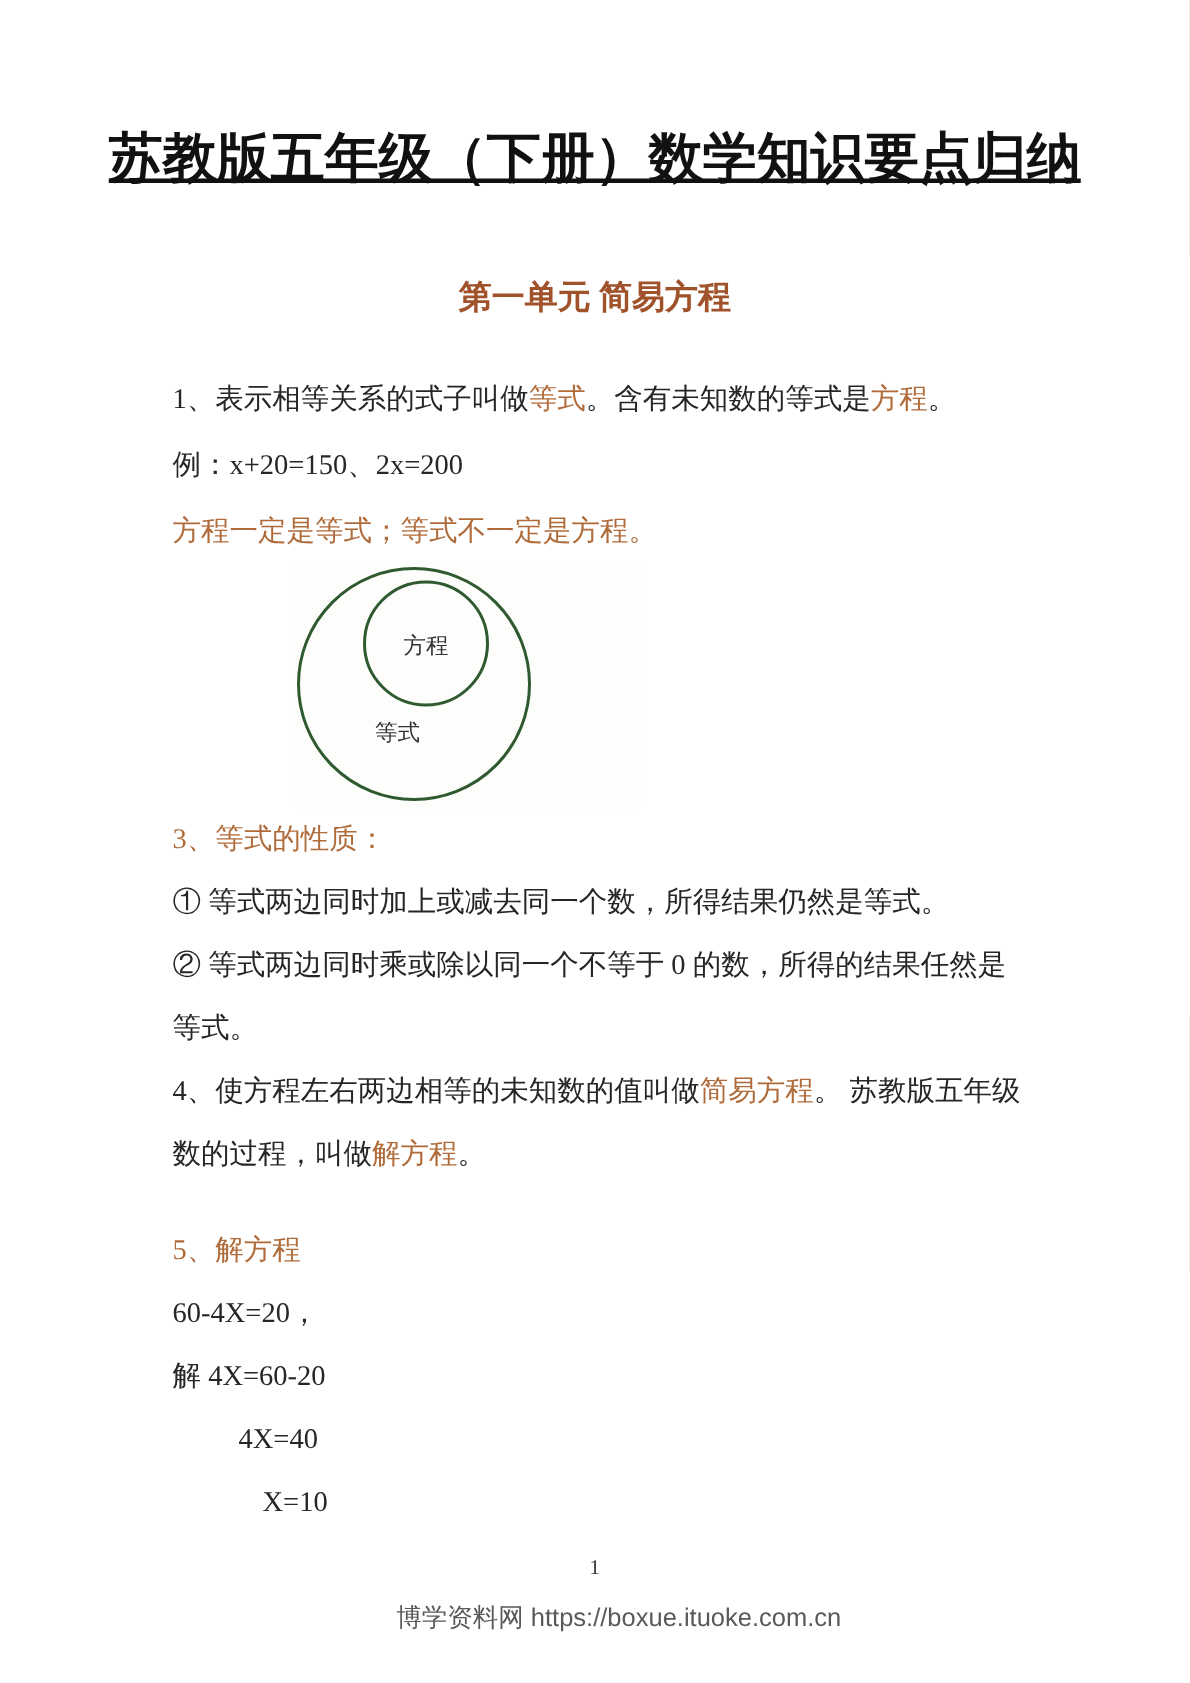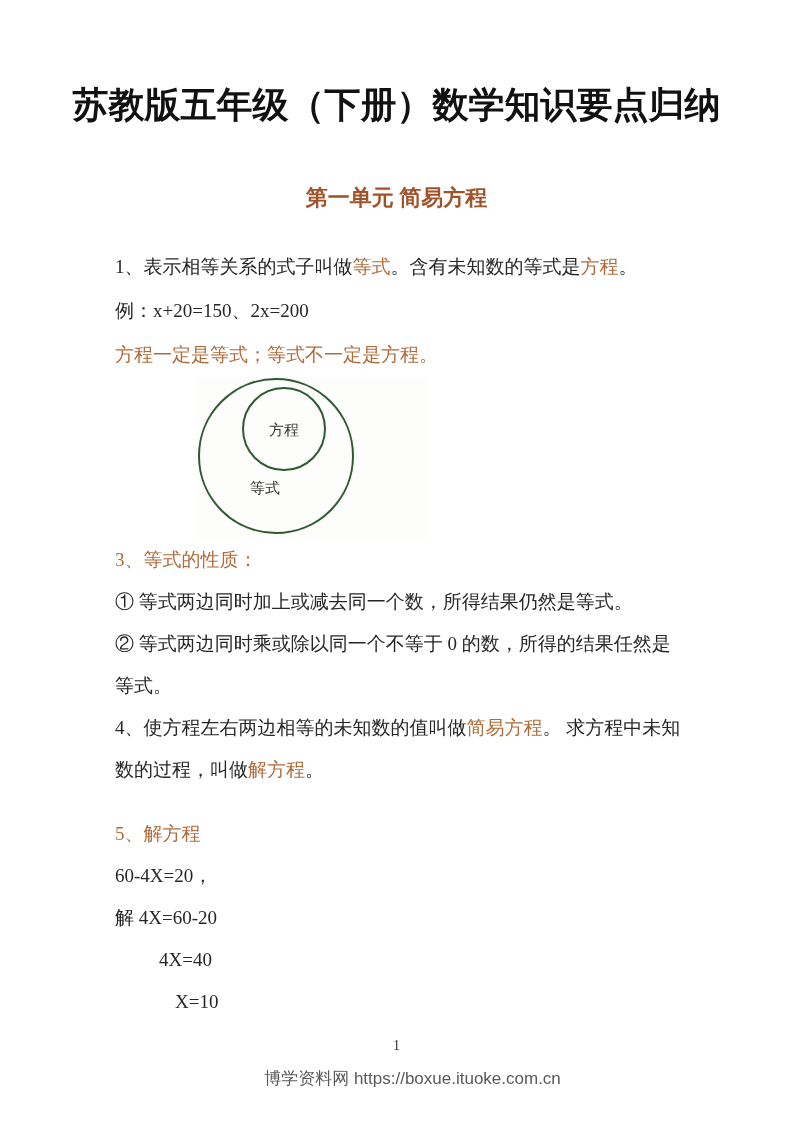--- a/index.html
+++ b/index.html
@@ -15,20 +15,21 @@
   }
   .doc-title {
     margin: 0;
     padding-top: 82px;
     text-align: center;
     font-size: 36px;
     font-weight: bold;
     line-height: 46px;
     letter-spacing: 0px;
     color: #111111;
+    text-decoration: underline;
   }
   .unit-heading {
     margin: 16px;
     margin-top: 56px;
     text-align: center;
     font-size: 22px;
     font-weight: bold;
     line-height: 28px;
     color: #a0522a;
   }
@@ -98,21 +99,21 @@
         <text x="87" y="58" text-anchor="middle" font-size="15" fill="#333333">方程</text>
         <text x="68" y="116" text-anchor="middle" font-size="15" fill="#333333">等式</text>
       </svg>
     </div>
 
     <p class="line42 accent-line">3、等式的性质：</p>
     <p class="line42">① 等式两边同时加上或减去同一个数，所得结果仍然是等式。</p>
     <p class="line42">② 等式两边同时乘或除以同一个不等于 0 的数，所得的结果任然是</p>
     <p class="line42">等式。</p>
 
-    <p class="line42"><span>4、使方程左右两边相等的未知数的值叫做</span><span class="accent">简易方程</span><span>。 求方程中未知</span></p>
+    <p class="line42"><span>4、使方程左右两边相等的未知数的值叫做</span><span class="accent">简易方程</span><span>。 苏教版五年级</span></p>
     <p class="line42"><span>数的过程，叫做</span><span class="accent">解方程</span><span>。</span></p>
 
     <p class="line42 accent-line gap-before">5、解方程</p>
     <p class="line42">60-4X=20，</p>
     <p class="line42">解 4X=60-20</p>
     <p class="line42 eq-indent-1">4X=40</p>
     <p class="line42 eq-indent-2">X=10</p>
 
   </div>
 

